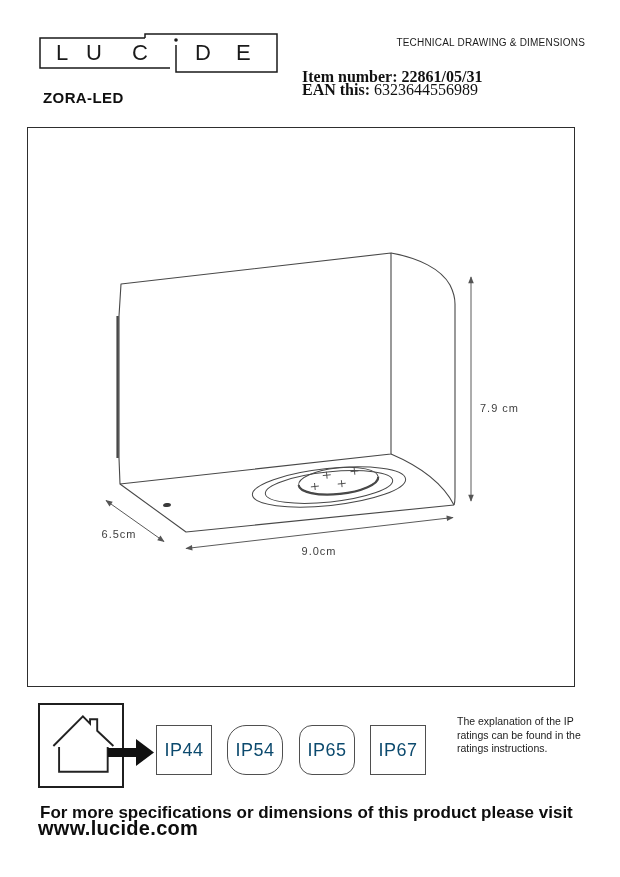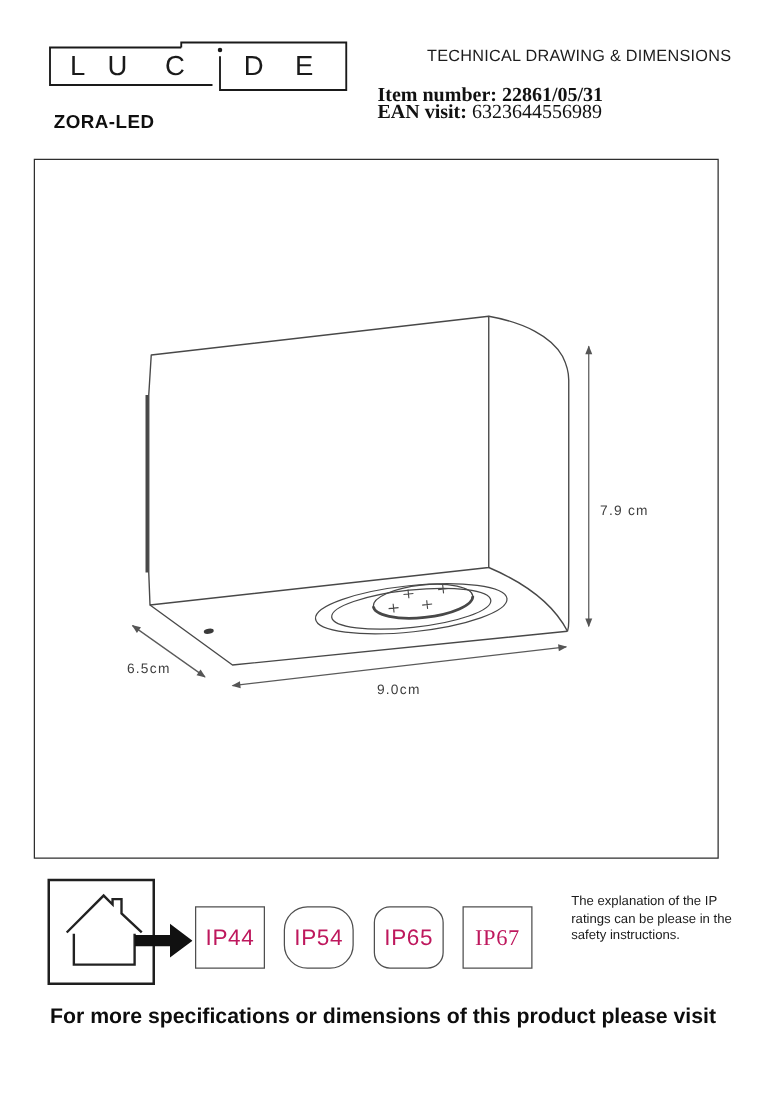--- a/index.html
+++ b/index.html
@@ -2,31 +2,31 @@
 <html><head>
 <meta charset="utf-8">
 <style>
   html,body{margin:0;padding:0;background:#fff;}
   #page{
     position:relative;width:620px;height:877px;background:#ffffff;
     font-family:"Liberation Sans", sans-serif;color:#1a1a1a;overflow:hidden;
   }
   .abs{position:absolute;}
   
-  #doc-title{left:300px;top:37px;width:285px;text-align:right;font-size:13px;letter-spacing:0.2px;color:#1c1c1c;}
+  #doc-title{left:300px;top:37px;width:285px;text-align:right;font-size:10px;letter-spacing:0.2px;color:#1c1c1c;}
   #product-name{left:43px;top:89px;font-size:15px;font-weight:bold;letter-spacing:0.4px;color:#0f0f0f;}
   #codes{left:302px;top:70px;font-size:16px;line-height:13px;color:#111;font-family:Liberation Serif, serif;}
   #codes .lbl{font-weight:bold;}
   #codes .bold-val{font-weight:bold;}
   
   #frame{left:27px;top:127px;width:546px;height:558px;border:1.3px solid #2e2e2e;}
   
   #house-box{left:38px;top:703px;width:82px;height:81px;border:2px solid #1f1f1f;}
   .ip-box{top:725px;width:54px;height:48px;border:1.6px solid #4f4f4f;display:flex;align-items:center;justify-content:center;
-          font-size:18px;letter-spacing:0.5px;color:#be185d;}
+          font-size:18px;letter-spacing:0.5px;color:#0c4a6e;}
   #ip-note{left:457px;top:715px;width:132px;font-size:10.5px;line-height:13.5px;color:#1b1b1b;}
   
   #footer-line1{left:40px;top:803px;font-size:17px;font-weight:bold;color:#0d0d0d;}
   #footer-url{left:38px;top:817px;font-size:20px;font-weight:bold;letter-spacing:0.3px;color:#0d0d0d;}
   svg text{font-family:"Liberation Sans", sans-serif;}
   .logo-letter{font-size:22px;fill:#1a1a1a;}
   .dim-label{font-size:11px;letter-spacing:1px;fill:#3e3e3e;}
 </style>
 </head>
 <body>
@@ -48,21 +48,21 @@
 
   <div class="abs" id="doc-title">TECHNICAL DRAWING &amp; DIMENSIONS</div>
 
   <div class="abs" id="product-name">ZORA-LED</div>
   <div class="abs" id="codes">
     <div>
       <span class="lbl">Item number:</span>
       <span class="bold-val">22861/05/31</span>
     </div>
     <div>
-      <span class="lbl">EAN visit:</span>
+      <span class="lbl">EAN this:</span>
       <span>6323644556989</span>
     </div>
   </div>
 
   <div class="abs" id="frame">
     <svg width="546" height="558" viewBox="0 0 546 558">
       <defs>
         <marker id="ah" viewBox="0 0 10 10" refX="9" refY="5" markerWidth="9" markerHeight="7" orient="auto-start-reverse">
           <path d="M0,1 L10,5 L0,9 Z" fill="#555"></path>
         </marker>
@@ -116,21 +116,22 @@
 
   <div class="abs ip-box" style="left:156px;">
     <span>IP44</span>
   </div>
   <div class="abs ip-box" style="left:227px;border-radius:19px;">
     <span>IP54</span>
   </div>
   <div class="abs ip-box" style="left:299px;border-radius:13px;">
     <span>IP65</span>
   </div>
-  <div class="abs ip-box" style="left:370px;font-family:Liberation Serif, serif;">
+  <div class="abs ip-box" style="left:370px;">
     <span>IP67</span>
   </div>
 
-  <div class="abs" id="ip-note">The explanation of the IP ratings can be please in the safety instructions.</div>
+  <div class="abs" id="ip-note">The explanation of the IP ratings can be found in the ratings instructions.</div>
 
   <div class="abs" id="footer-line1">For more specifications or dimensions of this product please visit</div>
+  <div class="abs" id="footer-url">www.lucide.com</div>
 
 </div>
 
 </body></html>

